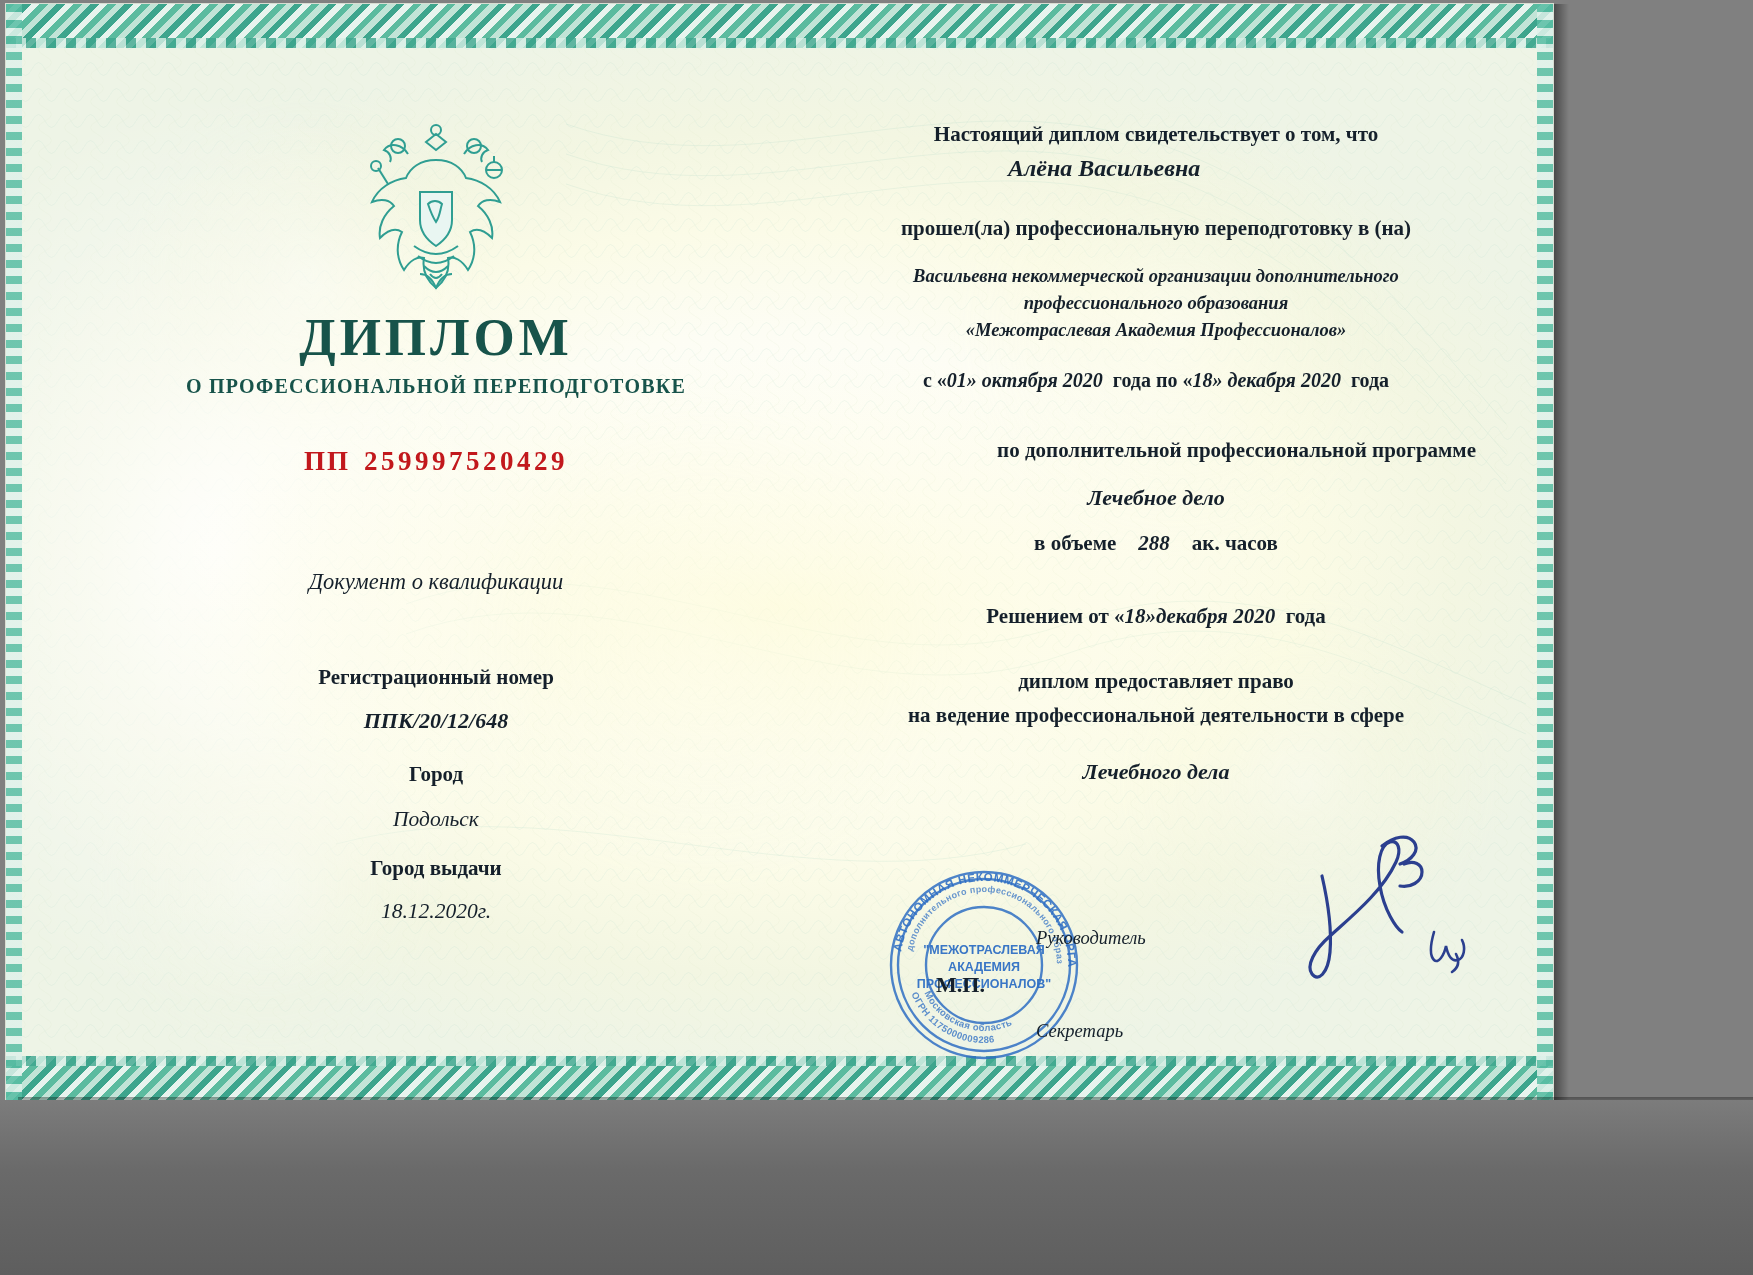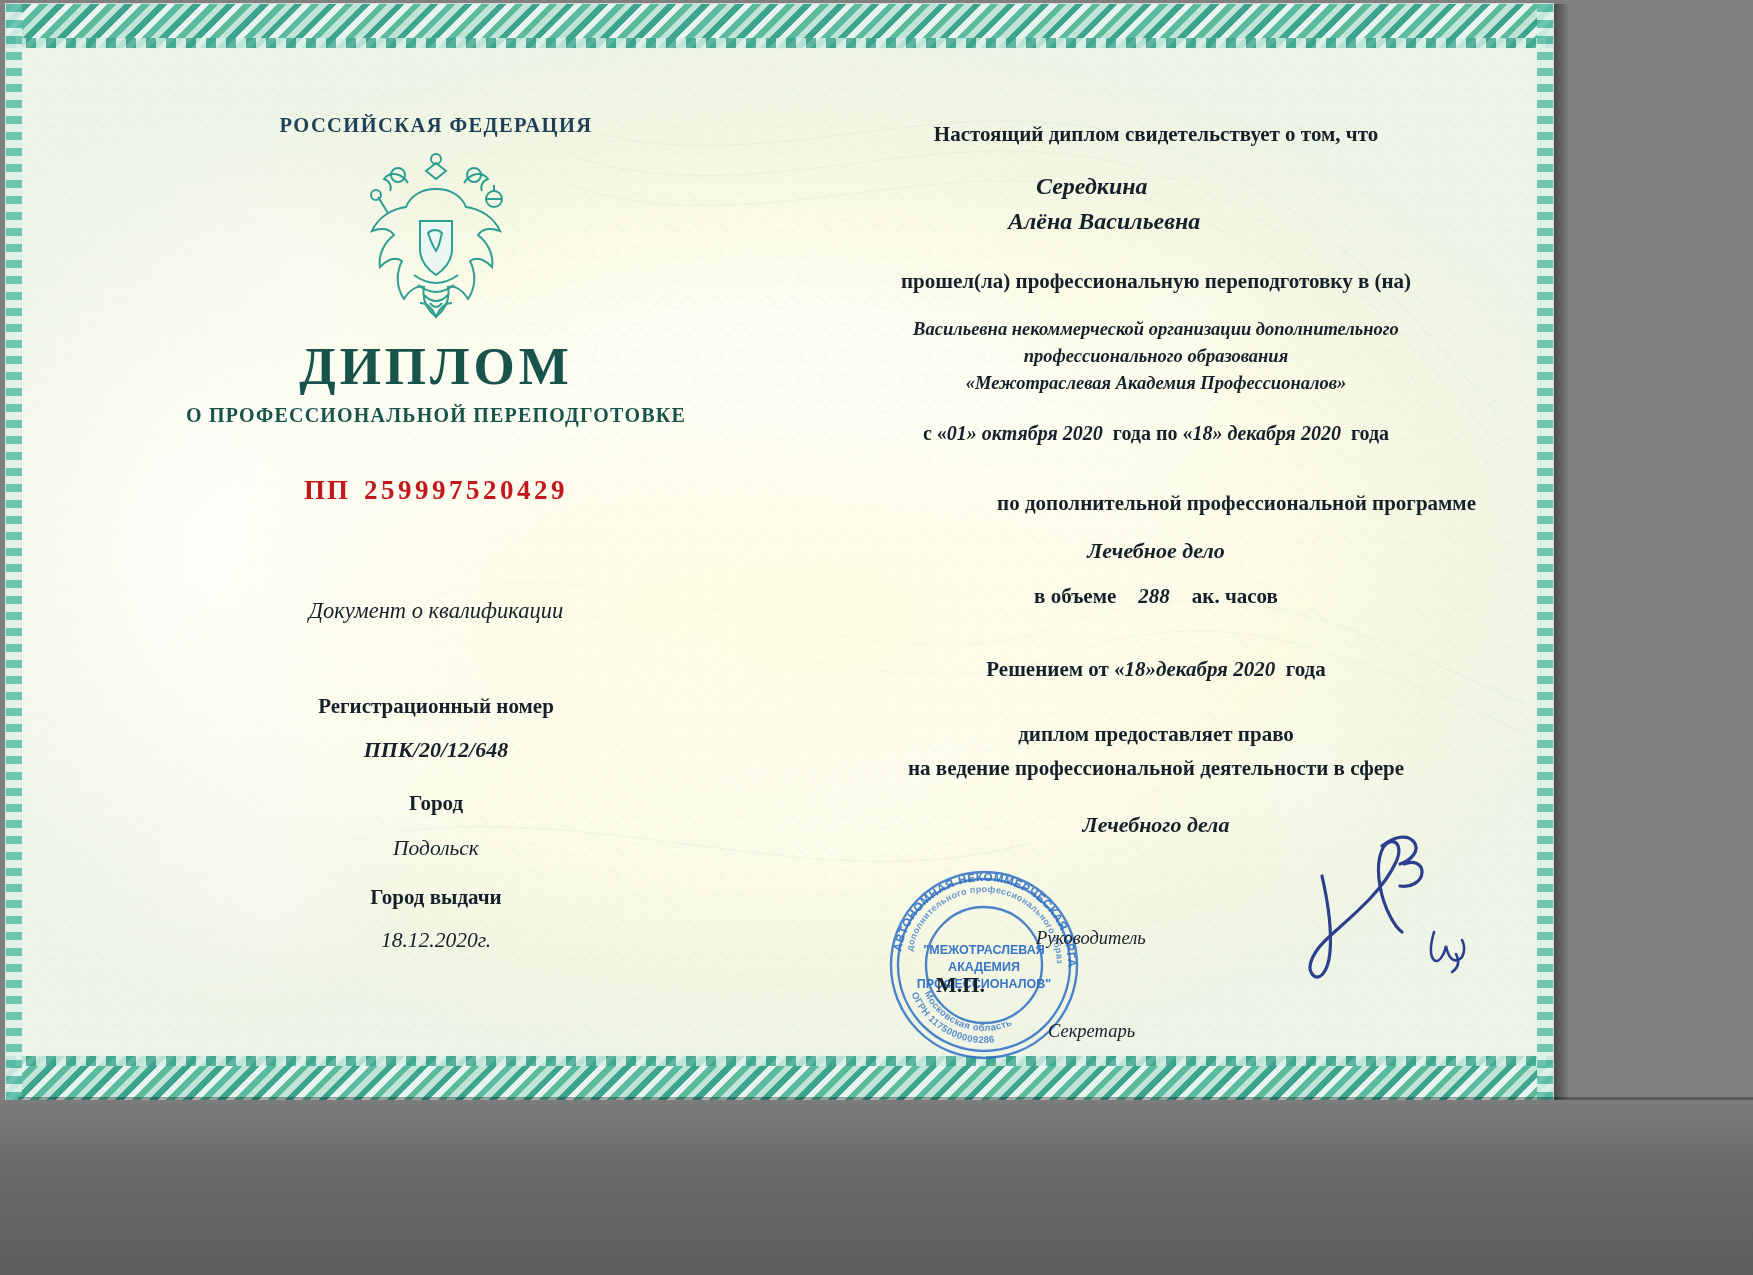--- a/index.html
+++ b/index.html
@@ -298,21 +298,21 @@
     top: 924px;
     width: 170px;
     text-align: left;
   }
   .sig-role {
     font-family: "Liberation Serif", serif;
     font-style: italic;
     font-size: 18.5px;
     color: #15202b;
   }
-  .sig-role.second { margin-top: 72px; margin-left: 12px; }
+  .sig-role.second { margin-top: 72px; }
 
   .mp {
     position: absolute;
     left: 930px;
     top: 968px;
     font-family: "Liberation Serif", serif;
     font-weight: bold;
     font-size: 22px;
     color: #15202b;
   }
@@ -402,21 +402,20 @@
     <div class="tint-left"></div>
     <div class="tint-yellow"></div>
 
     <div class="border-band top"></div>
     <div class="border-band bottom"></div>
     <div class="border-side left"></div>
     <div class="border-side right"></div>
 
     <div class="col-left">
 
-      <div class="rf-title">РОССИЙСКАЯ ФЕДЕРАЦИЯ</div>
 
       <svg class="emblem" viewBox="0 0 200 175">
         <g fill="none" stroke="#2f9e92" stroke-width="2">
 
           <path d="M100 16 l10 8 -10 8 -10 -8z"></path>
           <circle cx="100" cy="12" r="5"></circle>
           <path d="M72 36 c-6 -10 -18 -12 -24 -4 6 2 8 8 6 12"></path>
           <circle cx="62" cy="28" r="7"></circle>
           <circle cx="138" cy="28" r="7"></circle>
           <path d="M128 36 c6 -10 18 -12 24 -4 -6 2 -8 8 -6 12"></path>
@@ -455,21 +454,20 @@
       <div class="city-value">Подольск</div>
 
       <div class="date-label">Город выдачи</div>
       <div class="date-value">18.12.2020г.</div>
     </div>
 
     <div class="col-right">
 
       <div class="r-lead">Настоящий диплом свидетельствует о том, что</div>
 
-      <div class="r-name">Середкина</div>
       <div class="r-name second">Алёна Васильевна</div>
 
       <div class="r-passed">прошел(ла) профессиональную переподготовку в (на)</div>
 
       <div class="r-org">
         <div>Васильевна некоммерческой организации дополнительного</div>
         <div>профессионального образования</div>
         <div>«Межотраслевая Академия Профессионалов»</div>
       </div>
 

